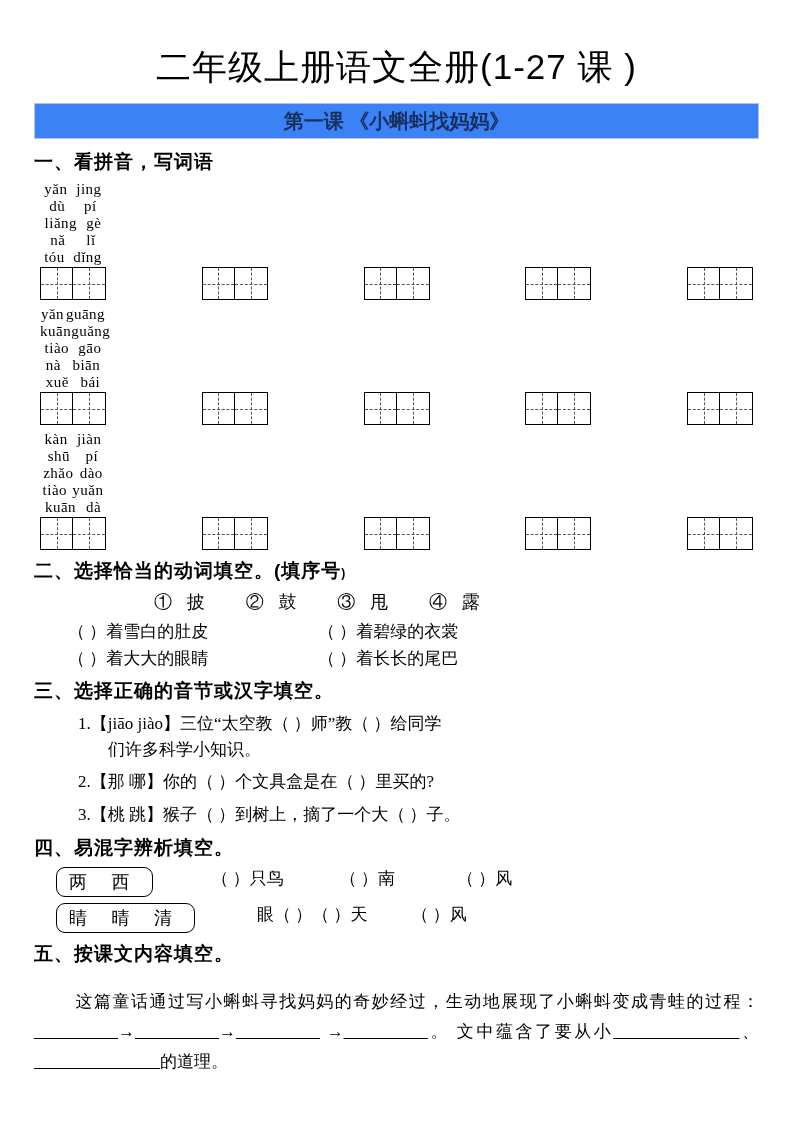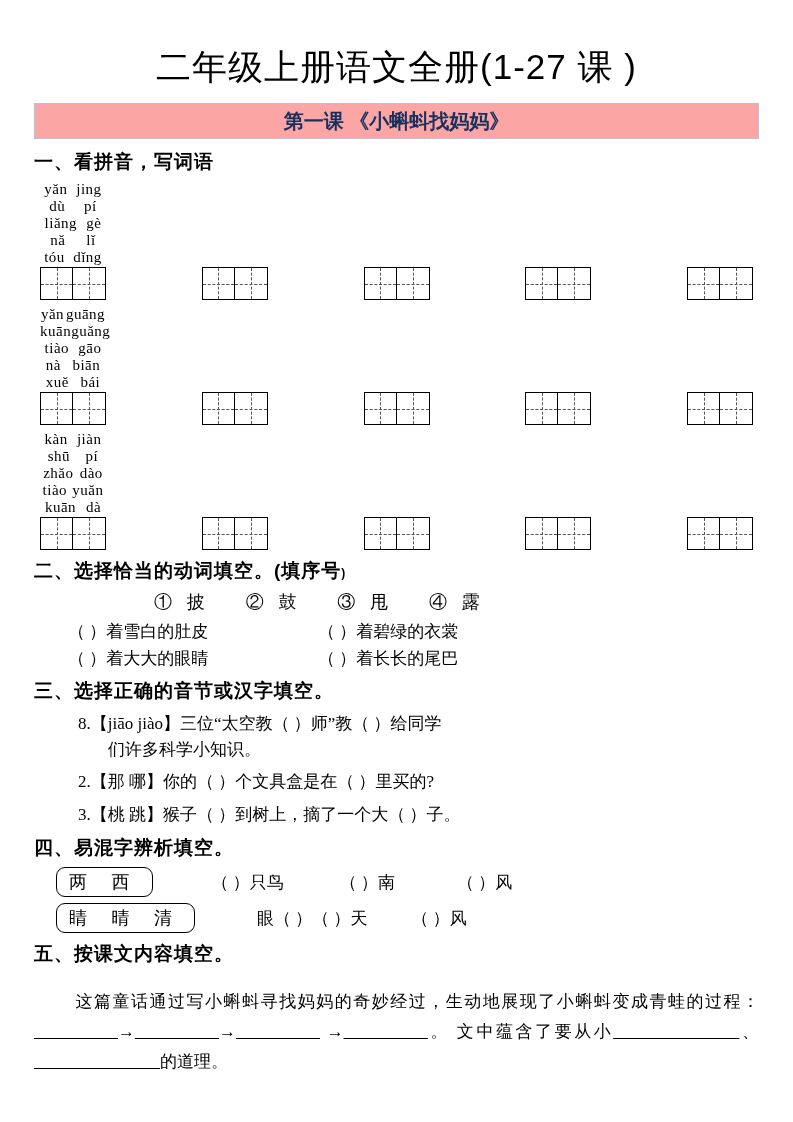--- a/index.html
+++ b/index.html
@@ -27,21 +27,21 @@
     text-align: center;
     font-family: "Liberation Sans", sans-serif;
     font-weight: normal;
     font-size: 35px;
     letter-spacing: 1px;
     margin: 6px 0 12px 0;
     white-space: nowrap;
   }
   
   .lesson-banner {
-    background: #fca5a5;
+    background: #3b82f6;
     border: 1px solid #b9c2dd;
     height: 34px;
     line-height: 34px;
     text-align: center;
     font-family: "Liberation Sans", sans-serif;
     font-weight: bold;
     font-size: 20px;
     color: #17305e;
     margin-bottom: 10px;
   }
@@ -128,21 +128,20 @@
   .num-item {
     font-size: 17px;
     margin: 7px 0;
     padding-left: 44px;
     line-height: 1.5;
   }
   .num-item .cont { display: block; padding-left: 30px; }
   
   .four-row {
     display: flex;
-    align-items: center;
     margin: 6px 0;
     font-size: 17px;
   }
   .char-box {
     border: 1px solid #000;
     border-radius: 9px;
     padding: 2px 12px;
     font-size: 18px;
     letter-spacing: 10px;
     margin-left: 22px;
@@ -320,21 +319,21 @@
     <div class="col1">（    ）着雪白的肚皮</div>
     <div class="col2">（    ）着碧绿的衣裳</div>
   </div>
   <div class="blank-pairs">
     <div class="col1">（    ）着大大的眼睛</div>
     <div class="col2">（    ）着长长的尾巴</div>
   </div>
 
   <div class="sec-head">三、选择正确的音节或汉字填空。</div>
   <div class="num-item">
-    <span>8.【jiāo jiào】三位“太空教（    ）师”教（    ）给同学</span>
+    <span>1.【jiāo jiào】三位“太空教（    ）师”教（    ）给同学</span>
     <span class="cont">们许多科学小知识。</span>
   </div>
   <div class="num-item">
     <span>2.【那  哪】你的（    ）个文具盒是在（    ）里买的?</span>
   </div>
   <div class="num-item">
     <span>3.【桃  跳】猴子（    ）到树上，摘了一个大（    ）子。</span>
   </div>
 
   <div class="sec-head">四、易混字辨析填空。</div>

